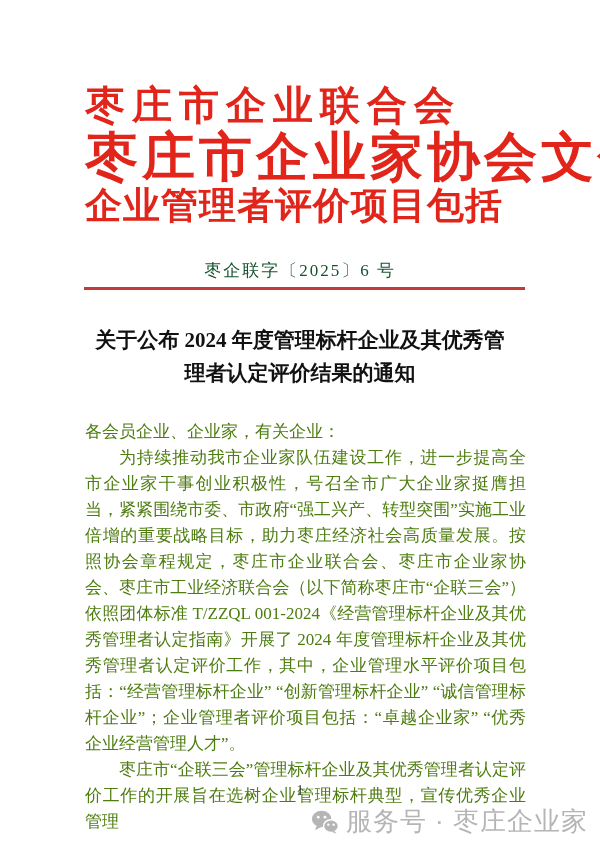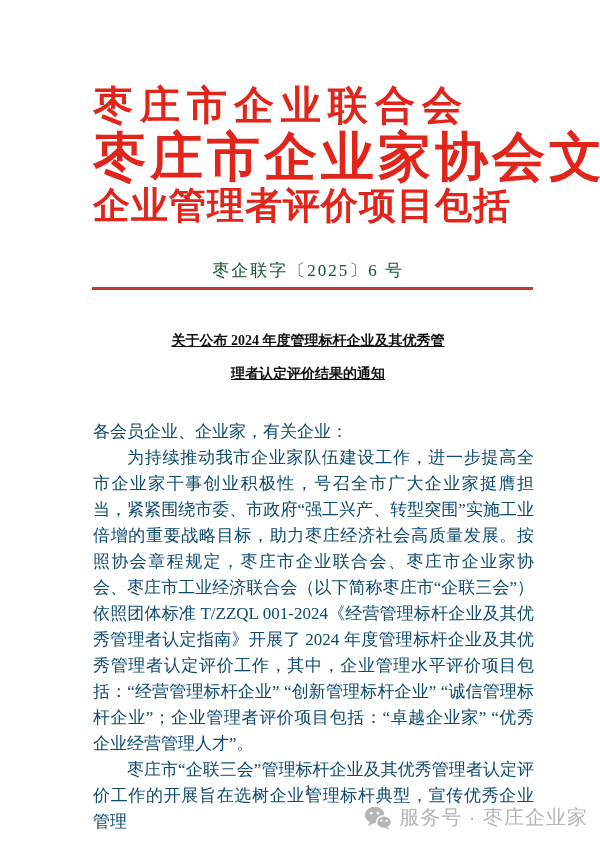--- a/index.html
+++ b/index.html
@@ -2,62 +2,62 @@
 <html lang="zh"><head>
 <meta charset="utf-8">
 <style>
   * { margin:0; padding:0; box-sizing:border-box; }
   html,body { background:#ffffff; }
   body {
     width:600px; height:848px; position:relative; overflow:hidden;
     font-family:"Liberation Serif","DejaVu Serif",serif;
     color:#1c1c1c;
   }
-  .page { position:absolute; inset:0; background:#ffffff;margin-left:8px; }
+  .page { position:absolute; inset:0; background:#ffffff; }
 
   
   .letterhead { position:absolute; left:85px; top:80px; color:#e1251b; font-weight:bold; white-space:nowrap; }
   .lh-1 { font-size:40px; line-height:52px; letter-spacing:7px; }
   .lh-2 { font-size:53px; line-height:50px; letter-spacing:4px; }
   .lh-3 { font-size:37px; line-height:47px; letter-spacing:1px; }
 
   
   .docnum {
     position:absolute; top:259px; left:0; width:600px;
     text-align:center; font-size:17px; letter-spacing:2px; color:#14532d;
   }
 
   
   .rule { position:absolute; top:287px; left:84px; width:441px; height:3px; background:#c23b36; }
 
   
   .title {
     position:absolute; top:324px; left:0; width:600px;
-    text-align:center; font-weight:bold; font-size:14px; line-height:33px; color:#111;text-decoration:underline;
+    text-align:center; font-weight:bold; font-size:21px; line-height:33px; color:#111;
   }
 
   
   .body {
     position:absolute; top:419px; left:85px; width:441px;
-    font-size:17px; line-height:26px; text-align:justify; color:#0c4a6e;
+    font-size:17px; line-height:26px; text-align:justify; color:#4d7c0f;
   }
   .body p { margin:0; }
   .para { text-indent:2em; }
 
   
   .pageno {
     position:absolute; top:783px; left:0; width:600px;
     text-align:center; font-size:14px; color:#333;
   }
 
   
   .footer {
     position:absolute; top:804px; right:12px;
     display:flex; align-items:center; gap:7px;
-    color:#b5b5b5; font-size:20px; letter-spacing:1px;
+    color:#b5b5b5; font-size:26px; letter-spacing:1px;
     font-family:"Liberation Sans","DejaVu Sans",sans-serif;
   }
   .wechat-svg { display:block; }
 </style>
 </head>
 <body>
 
 <div class="page">
 
   <div class="letterhead">

